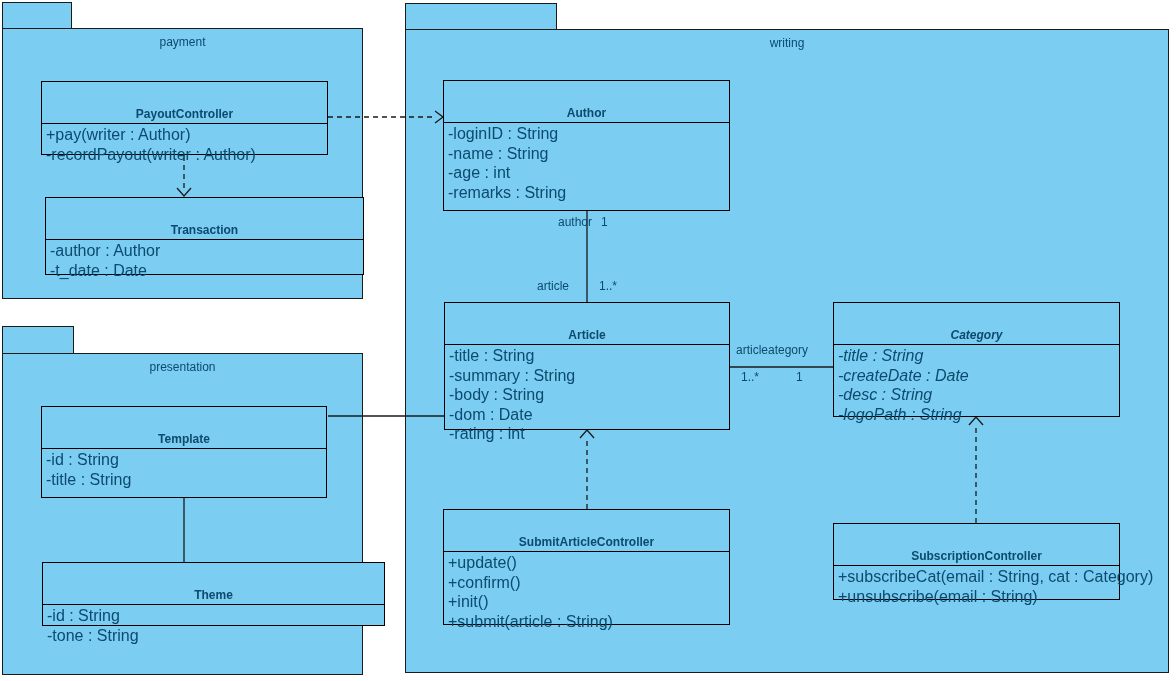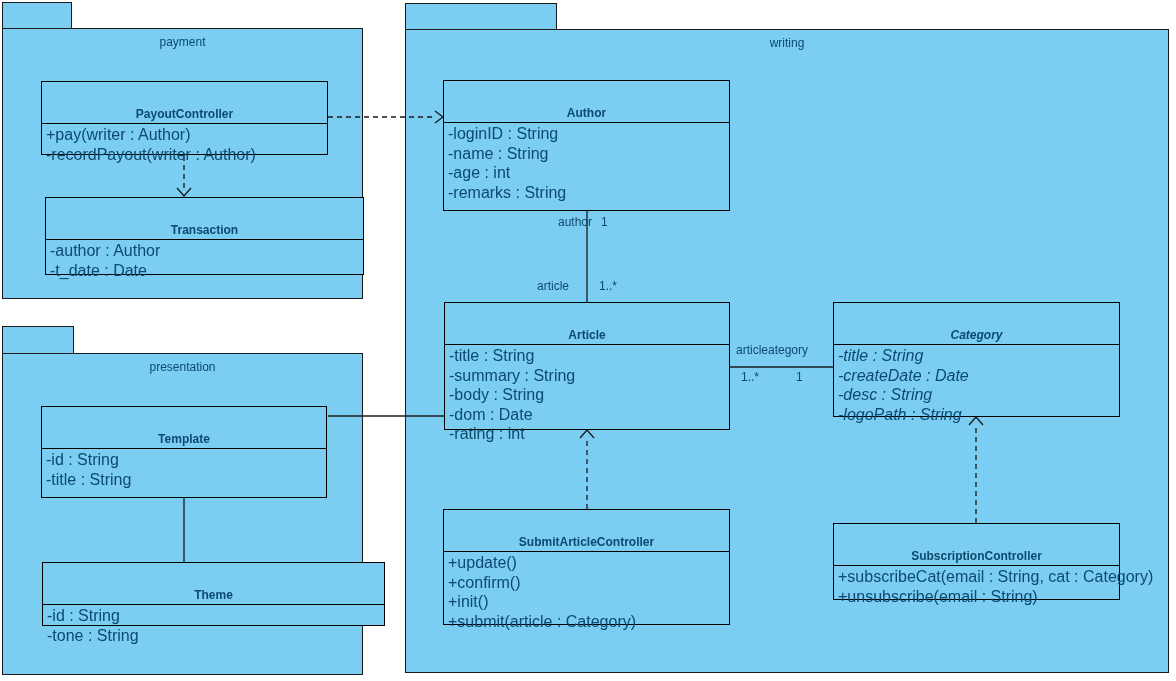--- a/index.html
+++ b/index.html
@@ -119,21 +119,21 @@
       <div class="cls-row">-logoPath : String</div>
     </div>
   </div>
 
   <div class="cls" style="left:443px;top:509px;width:287px;height:116px;">
     <div class="cls-title">SubmitArticleController</div>
     <div class="cls-rows">
       <div class="cls-row">+update()</div>
       <div class="cls-row">+confirm()</div>
       <div class="cls-row">+init()</div>
-      <div class="cls-row">+submit(article : Category)</div>
+      <div class="cls-row">+submit(article : String)</div>
     </div>
   </div>
 
   <div class="cls" style="left:833px;top:523px;width:287px;height:77px;">
     <div class="cls-title">SubscriptionController</div>
     <div class="cls-rows">
       <div class="cls-row">+subscribeCat(email : String, cat : Category)</div>
       <div class="cls-row">+unsubscribe(email : String)</div>
     </div>
   </div>

